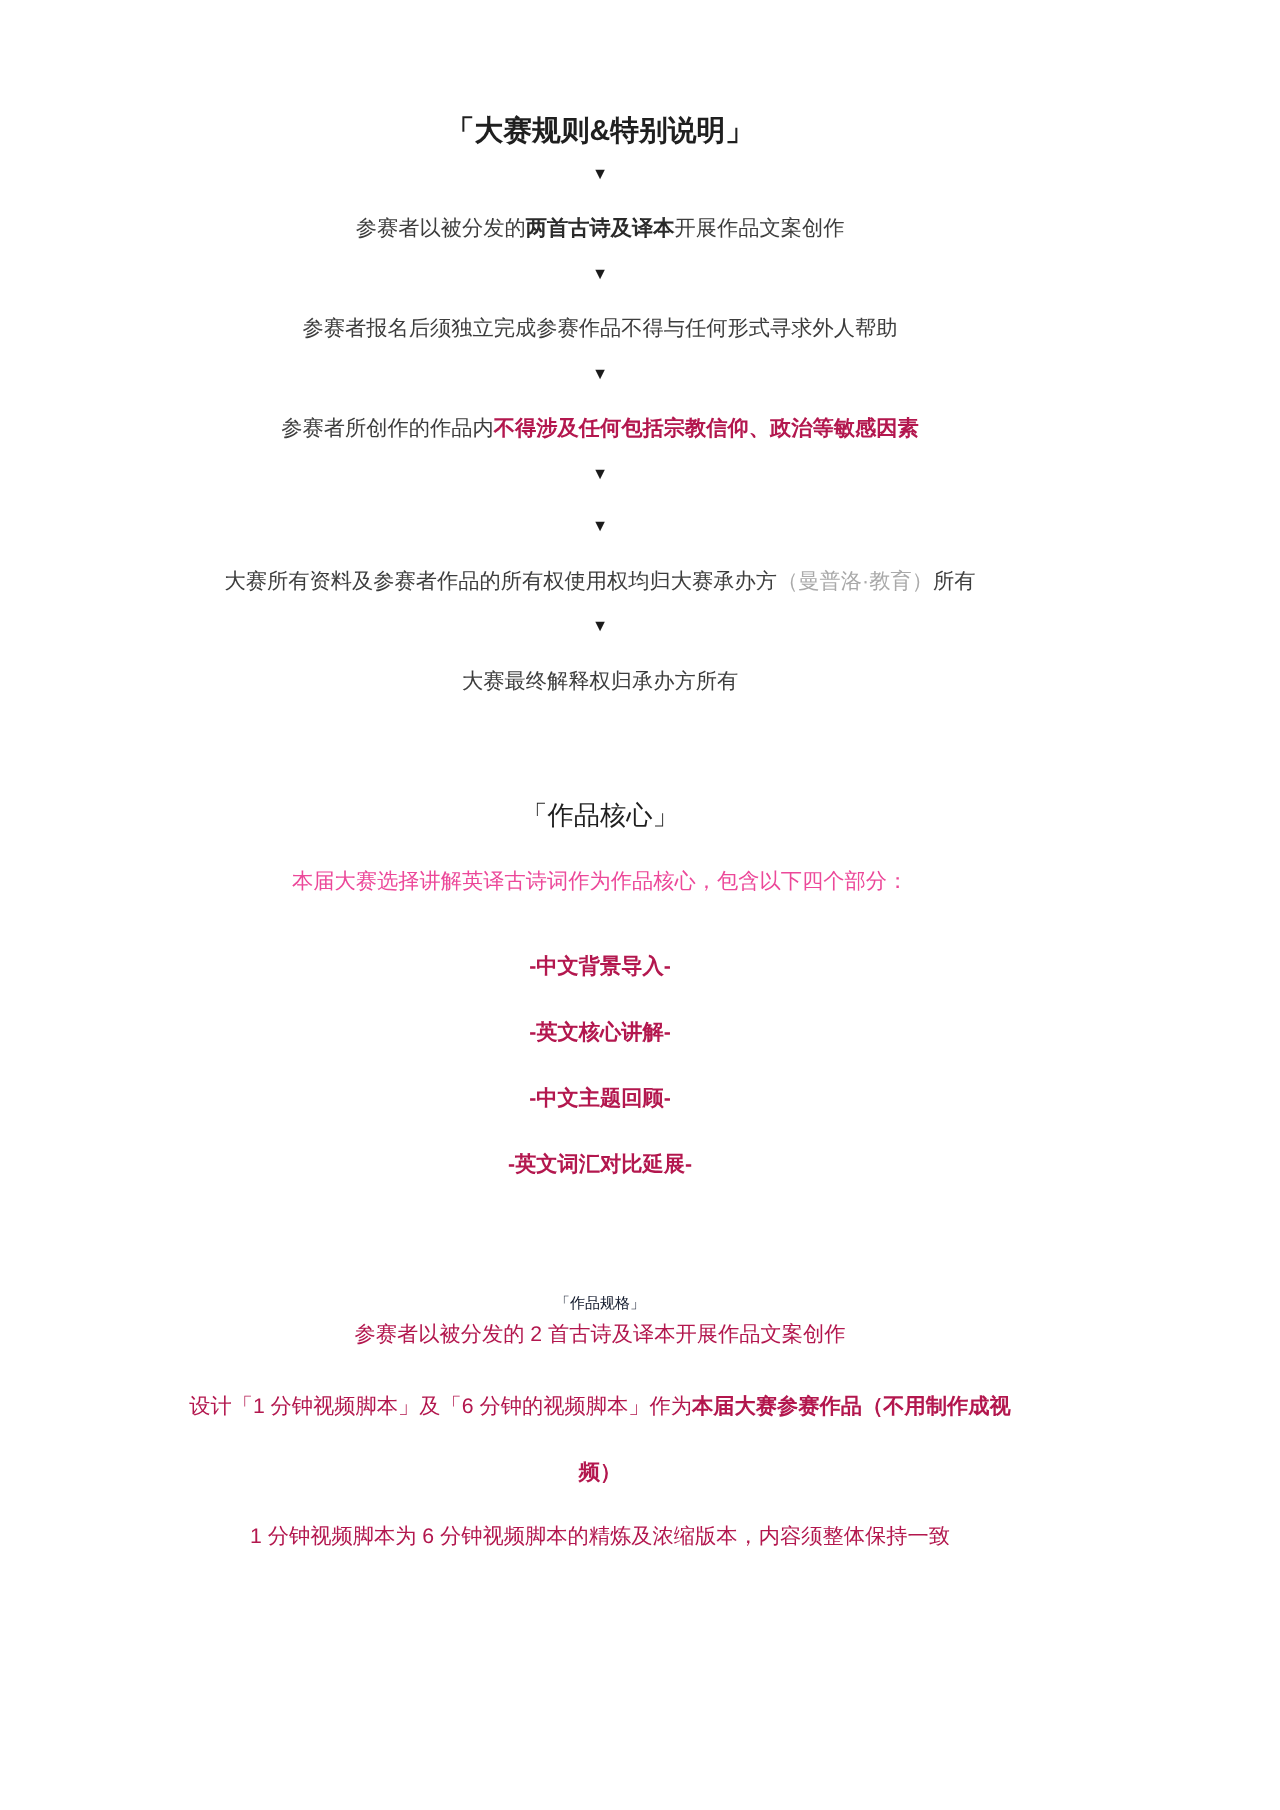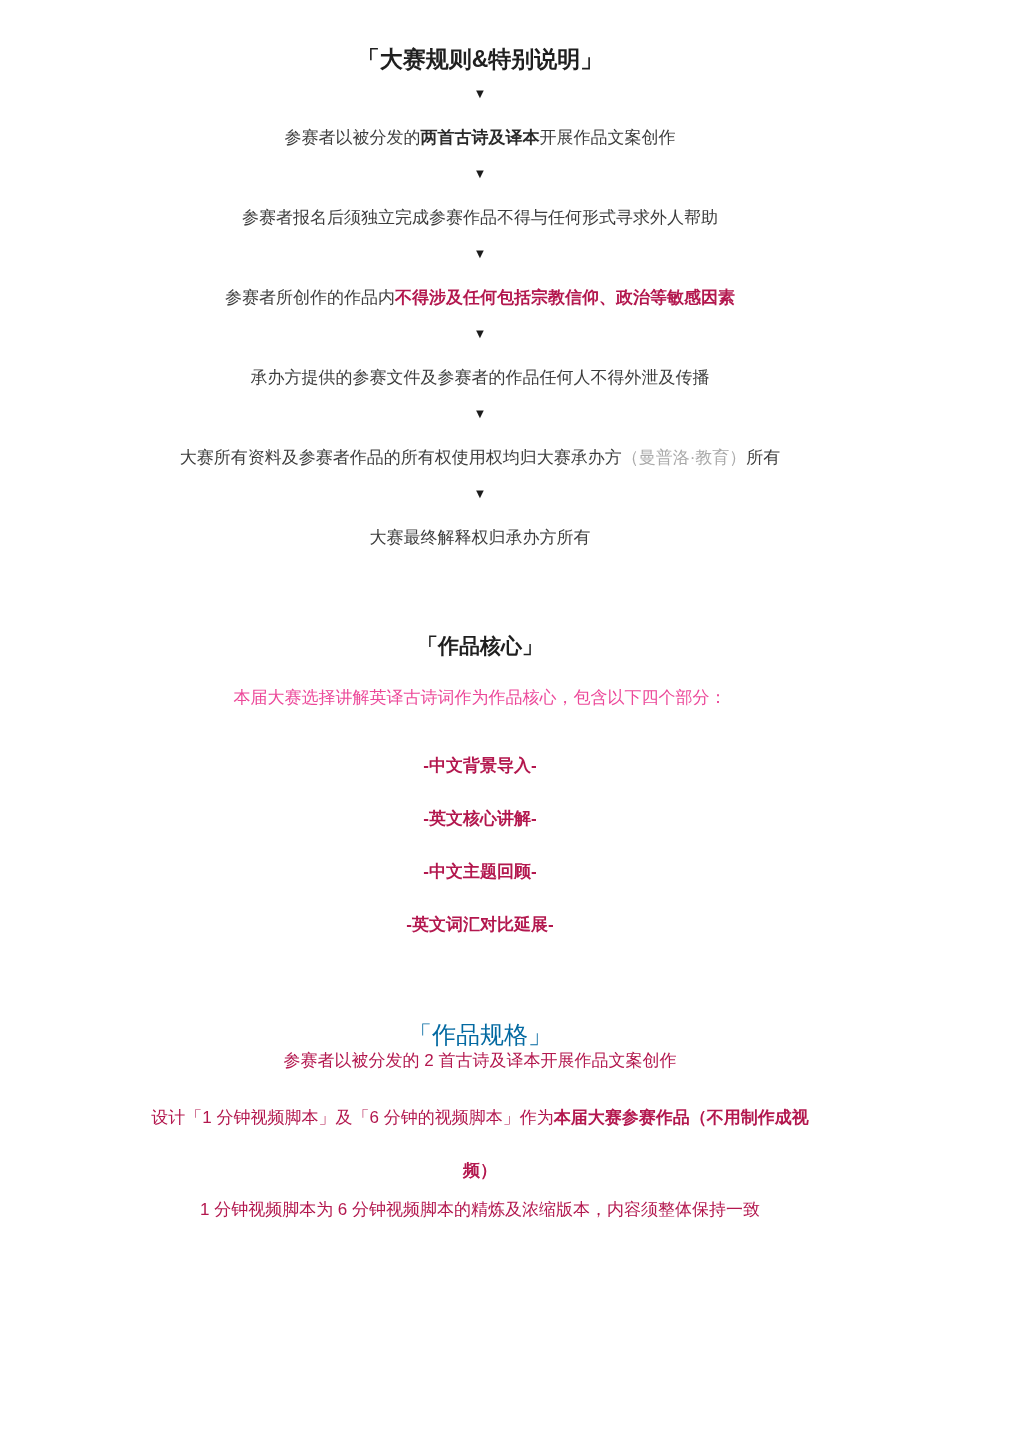--- a/index.html
+++ b/index.html
@@ -7,21 +7,21 @@
   body {
     width: 1024px;
     height: 1448px;
     font-family: "Liberation Sans", sans-serif;
     color: #3d3d3d;
     overflow: hidden;
   }
   .page {
     width: 884px;
     height: 1448px;
-    padding-top: 44px;
+    padding-top: 89px;
     background: #ffffff;
   }
   .col {
     width: 960px;
     margin: 0 auto;
     text-align: center;
   }
   
   .rules-title {
     font-size: 23px;
@@ -46,53 +46,53 @@
     text-align: center;
   }
   .rule-line b { font-weight: 700; color: #2a2a2a; }
   .red-bold { color: #b3174e; font-weight: 700; }
   .gray { color: #a9a9a9; }
   
   .core-title {
     margin-top: 81px;
     font-size: 21px;
     line-height: 30px;
-    font-weight: 700;
+    font-weight: 400;
     color: #1f1f1f;
   }
   .core-intro {
     margin-top: 25px;
     font-size: 17px;
     line-height: 24px;
     color: #ec4899;
   }
   .core-item {
     font-size: 17px;
     line-height: 24px;
     font-weight: 700;
     color: #b3174e;
     margin-top: 29px;
   }
   .core-item.first { margin-top: 44px; }
   
   .spec-title {
     margin-top: 84px;
-    font-size: 24px;
+    font-size: 12px;
     line-height: 28px;
     font-weight: 400;
-    color: #0369a1;
+    color: #0f172a;
   }
   .spec-line {
     font-size: 17px;
     color: #b3174e;
   }
   .spec-line1 { line-height: 24px; }
   .spec-line2 { margin-top: 18px; line-height: 53px; }
   .spec-line2 b { font-weight: 700; }
-  .spec-line3 { margin-top: 1px; line-height: 24px; text-align: center; }
+  .spec-line3 { margin-top: 13px; line-height: 24px; text-align: center; }
 </style>
 </head>
 <body>
 
 <div class="page">
   <div class="col">
 
     <section>
       <h1 class="rules-title">「大赛规则&amp;特别说明」</h1>
 
@@ -103,21 +103,20 @@
       <div class="arrow-row">▼</div>
 
       <p class="rule-line">参赛者报名后须独立完成参赛作品不得与任何形式寻求外人帮助</p>
 
       <div class="arrow-row">▼</div>
 
       <p class="rule-line"><span>参赛者所创作的作品内</span><span class="red-bold">不得涉及任何包括宗教信仰、政治等敏感因素</span></p>
 
       <div class="arrow-row">▼</div>
 
-      <p class="rule-line">承办方提供的参赛文件及参赛者的作品任何人不得外泄及传播</p>
 
       <div class="arrow-row">▼</div>
 
       <p class="rule-line"><span>大赛所有资料及参赛者作品的所有权使用权均归大赛承办方</span><span class="gray">（曼普洛·教育）</span><span>所有</span></p>
 
       <div class="arrow-row">▼</div>
 
       <p class="rule-line">大赛最终解释权归承办方所有</p>
     </section>
 

